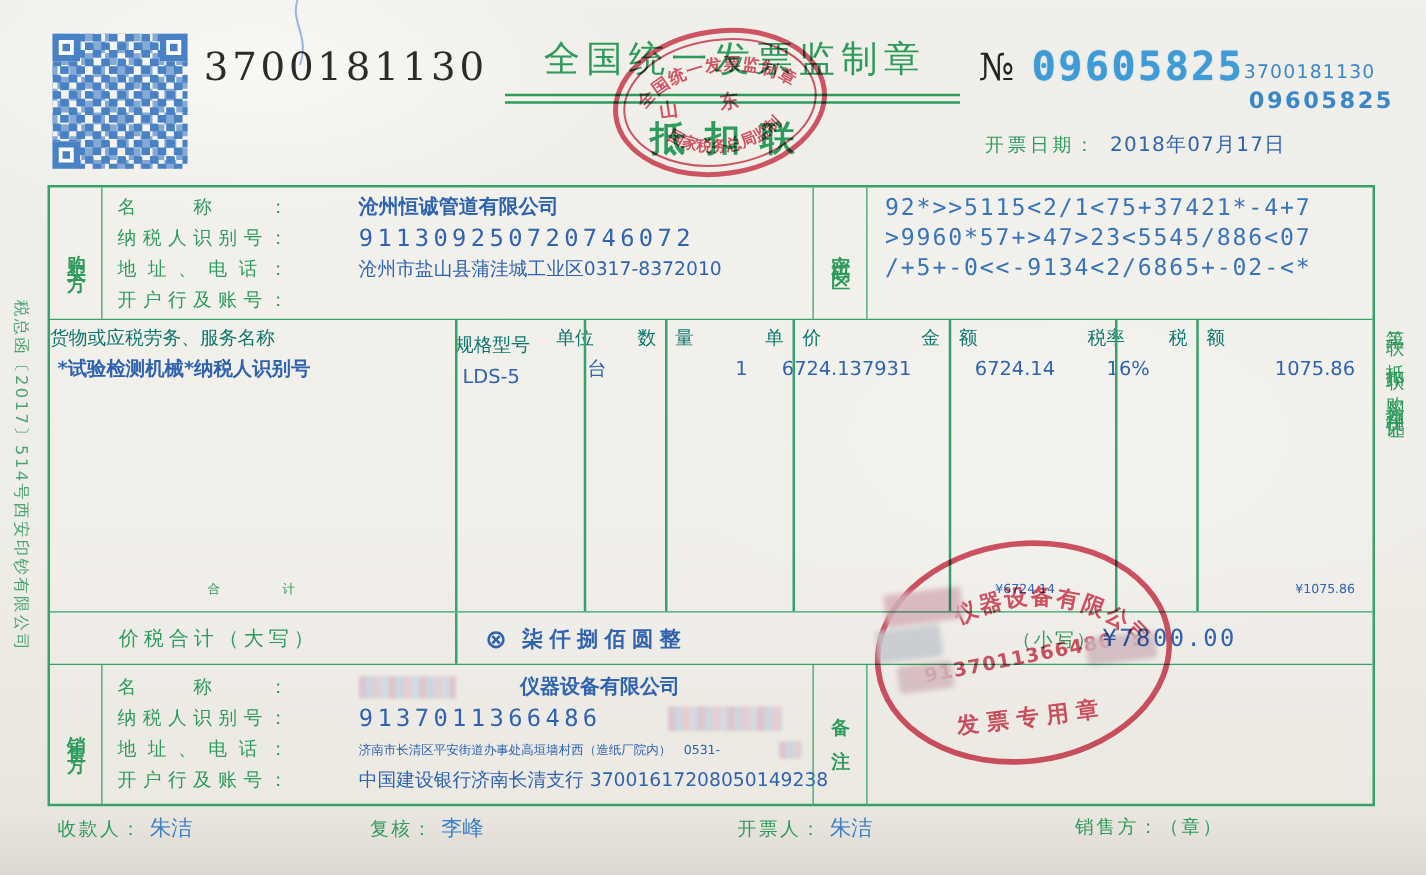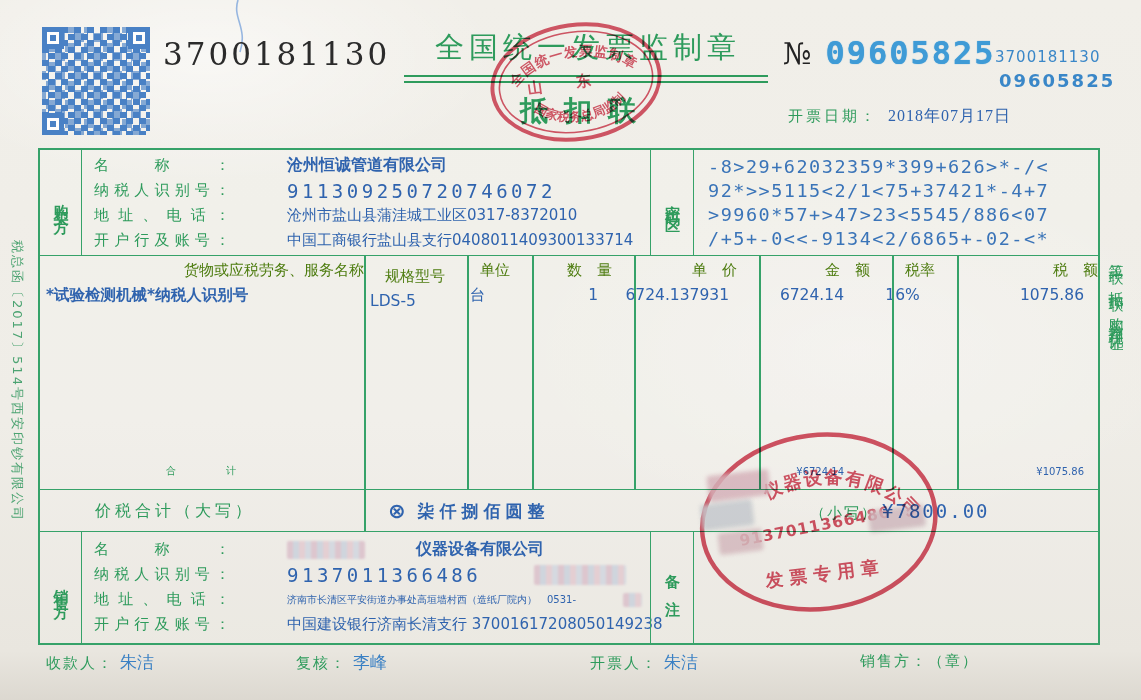--- a/index.html
+++ b/index.html
@@ -25,21 +25,21 @@
   .title{position:absolute;left:404px;top:28px;width:368px;text-align:center;font-size:29px;letter-spacing:5px;color:#2e9b5c;font-weight:500;}
   .title-rule{position:absolute;left:404px;top:75px;width:364px;height:4px;border-top:2px solid #2e9b5c;border-bottom:2px solid #2e9b5c;}
   .copy-label{position:absolute;left:520px;top:92px;font-size:28px;letter-spacing:16px;color:#2e9b5c;font-weight:600;}
   .no-row{position:absolute;left:783px;top:34px;display:flex;align-items:baseline;}
   .no-sym{font-family:"DejaVu Serif",serif;font-size:30px;color:#222;}
   .no-big{font-family:"DejaVu Sans Mono",monospace;font-size:32px;font-weight:bold;color:#3f9bd6;letter-spacing:2px;margin-left:14px;text-shadow:0 0 1px #3f9bd6;}
   .m-code{position:absolute;left:995px;top:48px;font-size:15px;color:#3a87c8;letter-spacing:1px;}
   .m-no{position:absolute;left:999px;top:70px;font-size:18px;font-weight:bold;color:#3a87c8;letter-spacing:2px;}
   .date-row{position:absolute;left:788px;top:106px;}
   .date-row .lab{font-size:15px;letter-spacing:3px;color:#2e9b5c;}
-  .date-row .val{font-size:16px;color:#2f63ae;font-weight:500;margin-left:10px;letter-spacing:1px;font-family:Liberation Serif, serif;}
+  .date-row .val{font-size:16px;color:#2f63ae;font-weight:500;margin-left:10px;letter-spacing:1px;}
   .thread{position:absolute;left:222px;top:0;}
   
   .box{position:absolute;left:38px;top:148px;width:1062px;height:497px;border:2px solid #36a269;box-sizing:border-box;display:flex;flex-direction:column;background:rgba(255,255,255,.12);}
   .sec{box-sizing:border-box;}
   .sec-buyer{height:106px;border-bottom:1.5px solid #36a269;display:flex;}
   .strip{width:42px;box-sizing:border-box;display:flex;align-items:center;justify-content:center;}
   .strip-r{border-right:1.5px solid #36a269;}
   .strip-lr{border-left:1.5px solid #36a269;border-right:1.5px solid #36a269;width:44px;}
   .vlabel{writing-mode:vertical-lr;text-orientation:upright;letter-spacing:7px;font-size:15px;color:#2e9b5c;font-weight:600;}
   .fields{width:568px;box-sizing:border-box;padding:3px 8px 0 12px;display:flex;flex-direction:column;}
@@ -50,21 +50,21 @@
   .v-id{font-family:"DejaVu Sans Mono",monospace;font-size:19px;letter-spacing:3.5px;}
   .v-sm{font-size:15px;font-weight:500;}
   .v-xs{font-size:10px;font-weight:500;}
   .pwd-box{flex:1;box-sizing:border-box;padding:5px 0 0 14px;}
   .pwd-line{font-family:"DejaVu Sans Mono",monospace;font-size:18.5px;line-height:24px;color:#3a74b8;letter-spacing:1.5px;white-space:pre;}
   
   .sec-goods{height:234px;border-bottom:1.5px solid #36a269;position:relative;}
   .vline{position:absolute;top:0;bottom:0;width:1.5px;background:#36a269;}
   .trow{display:flex;width:100%;box-sizing:border-box;}
   .hrow{height:27px;align-items:center;padding-top:2px;}
-  .hcell{font-size:15px;color:#4d7c0f;text-align:right;box-sizing:border-box;}
+  .hcell{font-size:15px;color:#0f766e;text-align:left;box-sizing:border-box;}
   .irow{height:24px;align-items:center;}
   .icell{font-size:15.5px;color:#2f63ae;box-sizing:border-box;white-space:nowrap;}
   .c1{width:324px;}.c2{width:81px;margin-top:12px;}.c3{width:65px;}.c4{width:102px;}.c5{width:125px;}.c6{width:133px;}.c7{width:65px;}.c8{flex:1;}
   .al2{text-align:left;padding-left:6px;}
   .ac{text-align:center;}
   .ar{text-align:right;padding-right:14px;}
   .ar8{text-align:right;padding-right:8px;}
   .ar26{text-align:right;padding-right:26px;}
   .total-row{position:absolute;left:0;right:0;bottom:6px;}
   .total-row .lab{font-size:16px;color:#2e9b5c;letter-spacing:2px;}
@@ -155,28 +155,26 @@
       <div class="frow">
           <span class="flabel">纳税人识别号：</span>
           <span class="fval v-id">911309250720746072</span>
         </div>
       <div class="frow">
           <span class="flabel">地址、电话：</span>
           <span class="fval v-sm">沧州市盐山县蒲洼城工业区0317-8372010</span>
         </div>
       <div class="frow">
           <span class="flabel">开户行及账号：</span>
-          <span class="fval v-sm">中国工商银行盐山县支行0408011409300133714</span>
         </div>
     </div>
     <div class="strip strip-lr">
       <span class="vlabel">密码区</span>
     </div>
     <div class="pwd-box">
-      <div class="pwd-line">-8&gt;29+62032359*399+626&gt;*-/&lt;</div>
       <div class="pwd-line">92*&gt;&gt;5115&lt;2/1&lt;75+37421*-4+7</div>
       <div class="pwd-line">&gt;9960*57+&gt;47&gt;23&lt;5545/886&lt;07</div>
       <div class="pwd-line">/+5+-0&lt;&lt;-9134&lt;2/6865+-02-&lt;*</div>
     </div>
   </div>
 
   <div class="sec sec-goods">
     <div class="vline" style="left:324px"></div>
     <div class="vline" style="left:427px"></div>
     <div class="vline" style="left:492px"></div>

